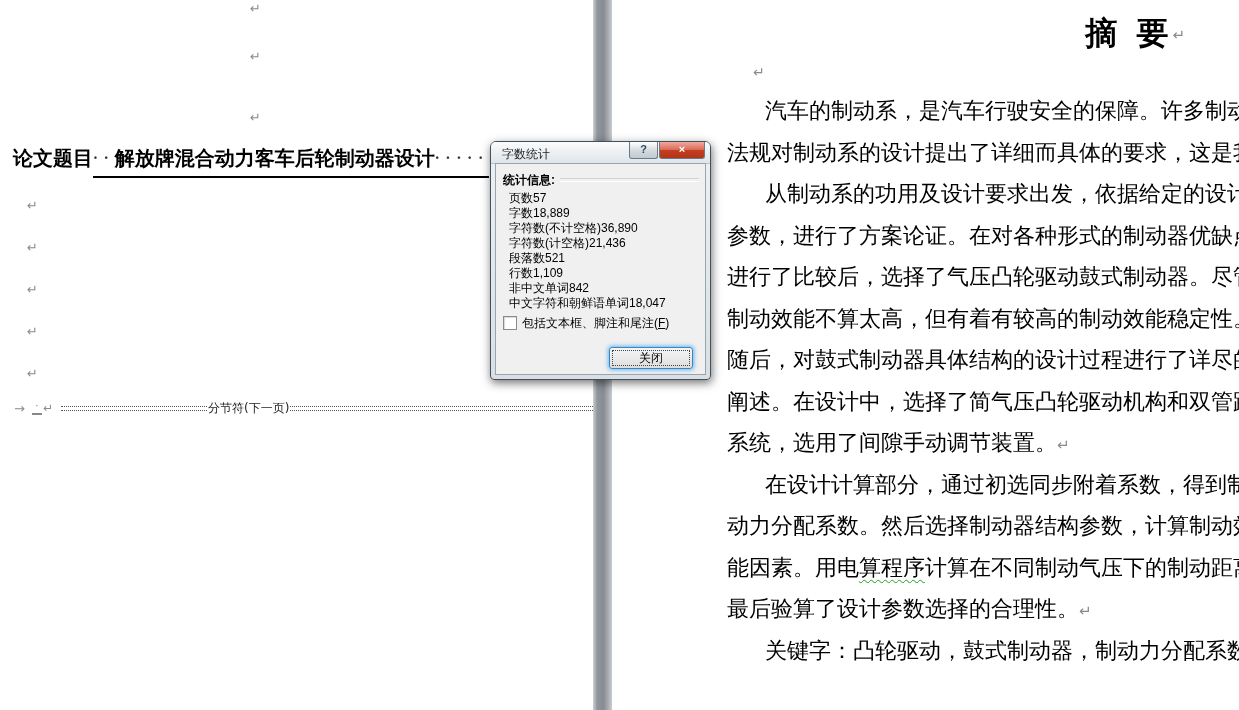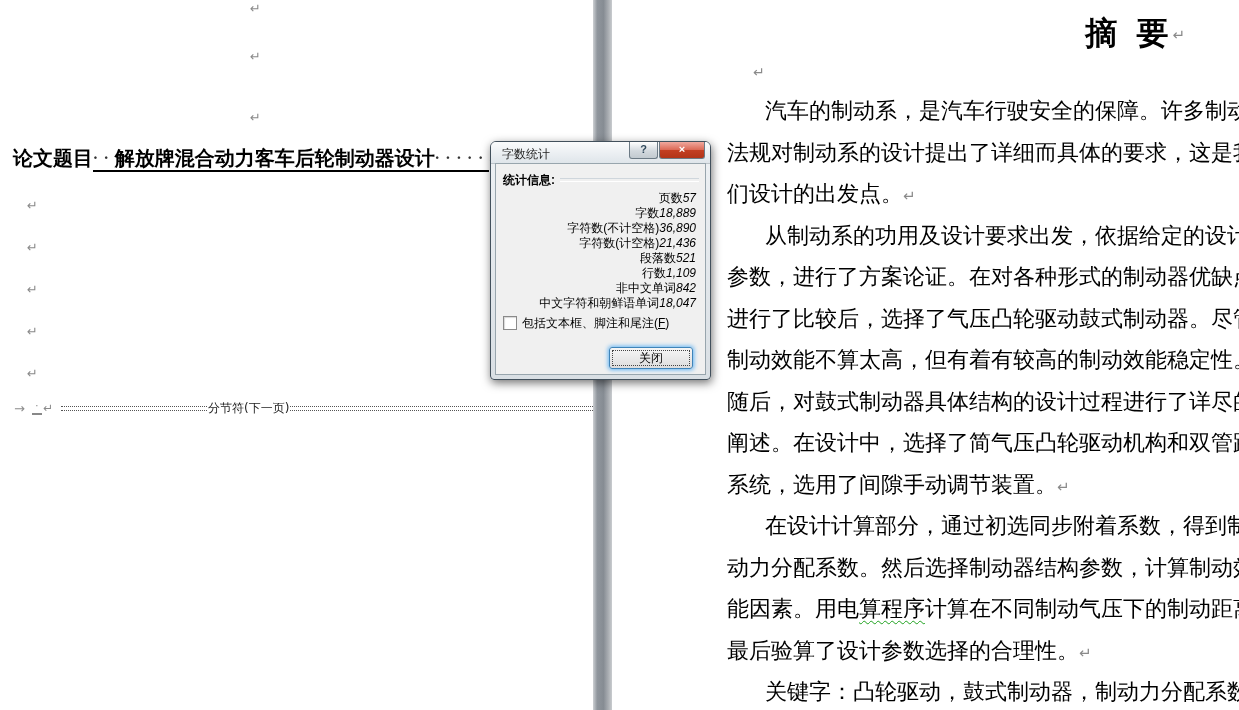--- a/index.html
+++ b/index.html
@@ -13,21 +13,21 @@
     position:absolute;left:593px;top:0;width:19px;height:710px;z-index:3;
     background:linear-gradient(90deg,#cdd0d3 0%,#90969d 22%,#868c93 55%,#a9adb2 80%,#c9ccCF 100%);
   }
   
   .pmark{color:#8a8a8a;font-family:"DejaVu Sans","Liberation Sans",sans-serif;font-weight:normal;}
   .abs-mark{position:absolute;font-size:13px;line-height:13px;}
   .lp-title{
     position:absolute;left:13px;top:145px;z-index:1;
     font-size:20px;font-weight:bold;color:#000;white-space:nowrap;
   }
-  .lp-underlined{border-bottom:2px solid #000;padding-bottom:0;}
+  .lp-underlined{border-bottom:2px solid #000;padding-bottom:6px;}
   .dots{color:#333;letter-spacing:6px;font-weight:bold;font-size:14px;vertical-align:2px;}
   .lp-title .pmark{font-size:14px;font-weight:normal;}
   .sb-row{
     position:absolute;left:14px;top:400px;width:579px;height:16px;z-index:1;
     display:flex;align-items:center;font-size:12px;color:#222;
     font-family:"DejaVu Sans","Liberation Sans",sans-serif;
   }
   .tabmark{color:#8c8c8c;font-size:13px;margin-right:7px;}
   .tinymark{
     display:inline-block;width:10px;height:11px;border-bottom:2px solid #888;
@@ -77,22 +77,22 @@
   }
   .help-btn{right:52px;width:29px;background:linear-gradient(#ffffff,#d3d9de 55%,#c2cad0);color:#30495c;}
   .close-x-btn{right:5px;width:46px;background:linear-gradient(#f0a89e 0%,#dc6a57 48%,#c33f22 52%,#b23418);color:#fff;}
   .dlg-body{
     position:absolute;left:4px;right:4px;top:21px;bottom:4px;
     background:#f0f0f0;border:1px solid #98a5ad;box-sizing:border-box;
   }
   .grp-label{position:absolute;left:7px;top:8px;font-weight:bold;}
   .grp-line{position:absolute;left:64px;right:6px;top:14px;height:2px;border-top:1px solid #cfd6dc;border-bottom:1px solid #ffffff;}
   .stats{position:absolute;left:0;right:0;top:27px;}
-  .stat-row{display:flex;justify-content:flex-end;height:15px;line-height:15px;padding:0 9px 0 13px;}
-  .stat-value{text-align:right;font-style:italic;}
+  .stat-row{display:flex;justify-content:flex-start;height:15px;line-height:15px;padding:0 9px 0 13px;}
+  .stat-value{text-align:right;}
   .chk-row{position:absolute;left:7px;top:152px;height:14px;display:flex;align-items:center;}
   .checkbox{
     display:inline-block;width:12px;height:12px;background:#fff;
     border:1px solid #8a8a8a;box-shadow:inset 1px 1px 1px #d7d7d7;margin-right:5px;
   }
   .dlg-close-btn{
     position:absolute;left:113px;top:183px;width:84px;height:22px;box-sizing:border-box;
     background:linear-gradient(#f6f6f6,#ebebeb 45%,#dddddd);
     border:1px solid #3f84b9;border-radius:3px;
     box-shadow:0 0 4px 1px #63b4f4;
@@ -132,21 +132,20 @@
 <div class="page-divider"></div>
 
 <div>
   <div class="rp-heading"><span>摘 要</span><span class="pmark">↵</span></div>
 
   <span class="abs-mark pmark" style="left:753px;top:66px;font-size:14px;">↵</span>
 
   <div class="rp-body">
     <div class="line indent">汽车的制动系，是汽车行驶安全的保障。许多制动</div>
     <div class="line">法规对制动系的设计提出了详细而具体的要求，这是我</div>
-    <div class="line last"><span>们设计的出发点。</span><span class="pmark">↵</span></div>
     <div class="line indent">从制动系的功用及设计要求出发，依据给定的设计</div>
     <div class="line">参数，进行了方案论证。在对各种形式的制动器优缺点</div>
     <div class="line">进行了比较后，选择了气压凸轮驱动鼓式制动器。尽管</div>
     <div class="line">制动效能不算太高，但有着有较高的制动效能稳定性。</div>
     <div class="line">随后，对鼓式制动器具体结构的设计过程进行了详尽的</div>
     <div class="line">阐述。在设计中，选择了简气压凸轮驱动机构和双管路</div>
     <div class="line last"><span>系统，选用了间隙手动调节装置。</span><span class="pmark">↵</span></div>
     <div class="line indent">在设计计算部分，通过初选同步附着系数，得到制</div>
     <div class="line">动力分配系数。然后选择制动器结构参数，计算制动效</div>
     <div class="line"><span>能因素。用电</span><span class="wavy">算程序</span><span>计算在不同制动气压下的制动距离。</span></div>

